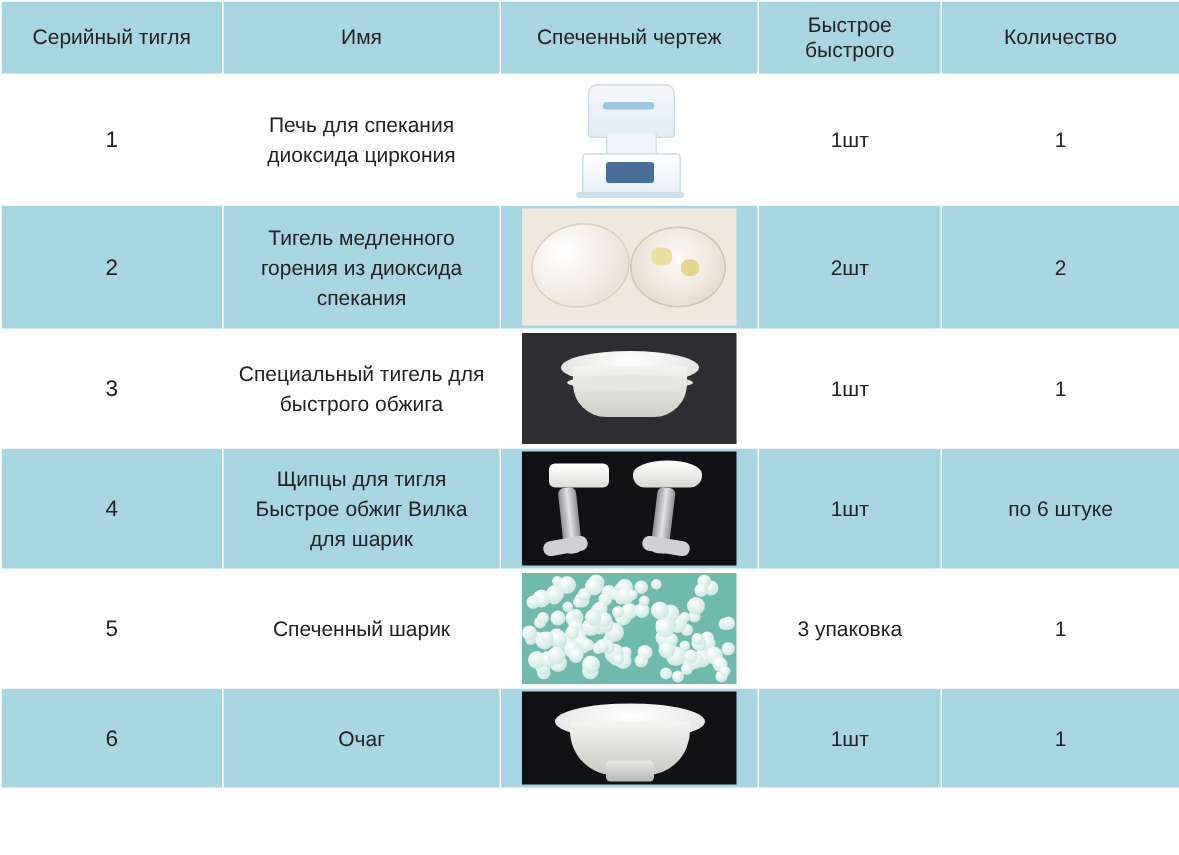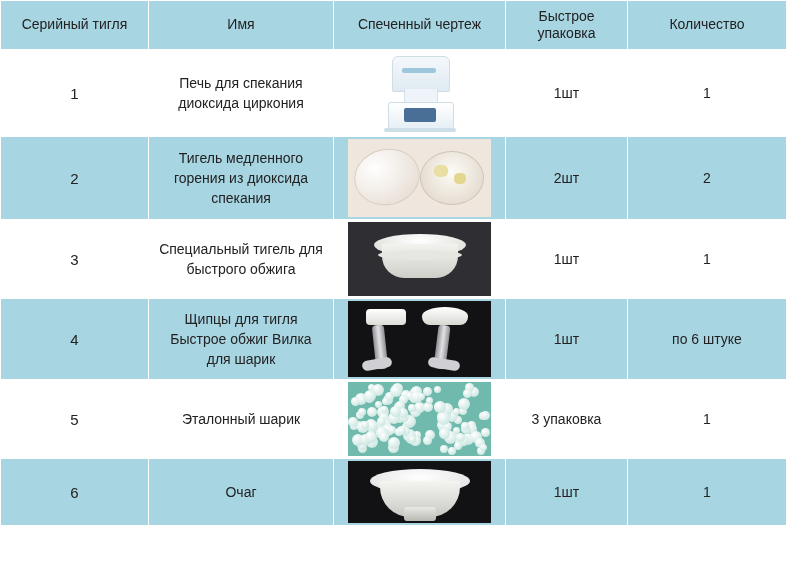--- a/index.html
+++ b/index.html
@@ -216,21 +216,21 @@
       <col class="c-unit">
       <col class="c-qty">
     </colgroup>
     <thead>
       <tr>
         <th>Серийный тигля</th>
         <th>Имя</th>
         <th>Спеченный чертеж</th>
         <th>
           <span class="hdr-two-line">Быстрое</span>
-          <span class="hdr-two-line">упаковка</span>
+          <span class="hdr-two-line">быстрого</span>
         </th>
         <th>Количество</th>
       </tr>
     </thead>
     <tbody>
 
       <tr class="row-odd">
         <td class="serial">1</td>
         <td class="name">Печь для спекания диоксида циркония</td>
         <td class="draw">
@@ -288,21 +288,21 @@
             <div class="jawA"></div>
             <div class="jawB"></div>
           </div>
         </td>
         <td class="unit">1шт</td>
         <td class="qty">по 6 штуке</td>
       </tr>
 
       <tr class="row-odd">
         <td class="serial">5</td>
-        <td class="name">Эталонный шарик</td>
+        <td class="name">Спеченный шарик</td>
         <td class="draw">
           <div class="imgbox pic-beads" id="beads-box">
               <div class="bead" style="width: 11px; height: 11px; left: 107px; top: 54px;"></div>
               <div class="bead" style="width: 12px; height: 12px; left: 7px; top: 11px;"></div>
               <div class="bead" style="width: 11px; height: 11px; left: 62px; top: 24px;"></div>
               <div class="bead" style="width: 10px; height: 10px; left: 77px; top: 48px;"></div>
               <div class="bead" style="width: 12px; height: 12px; left: 61px; top: 6px;"></div>
               <div class="bead" style="width: 7px; height: 7px; left: 112px; top: 20px;"></div>
               <div class="bead" style="width: 11px; height: 11px; left: 63px; top: 4px;"></div>
               <div class="bead" style="width: 9px; height: 9px; left: 10px; top: 62px;"></div>

